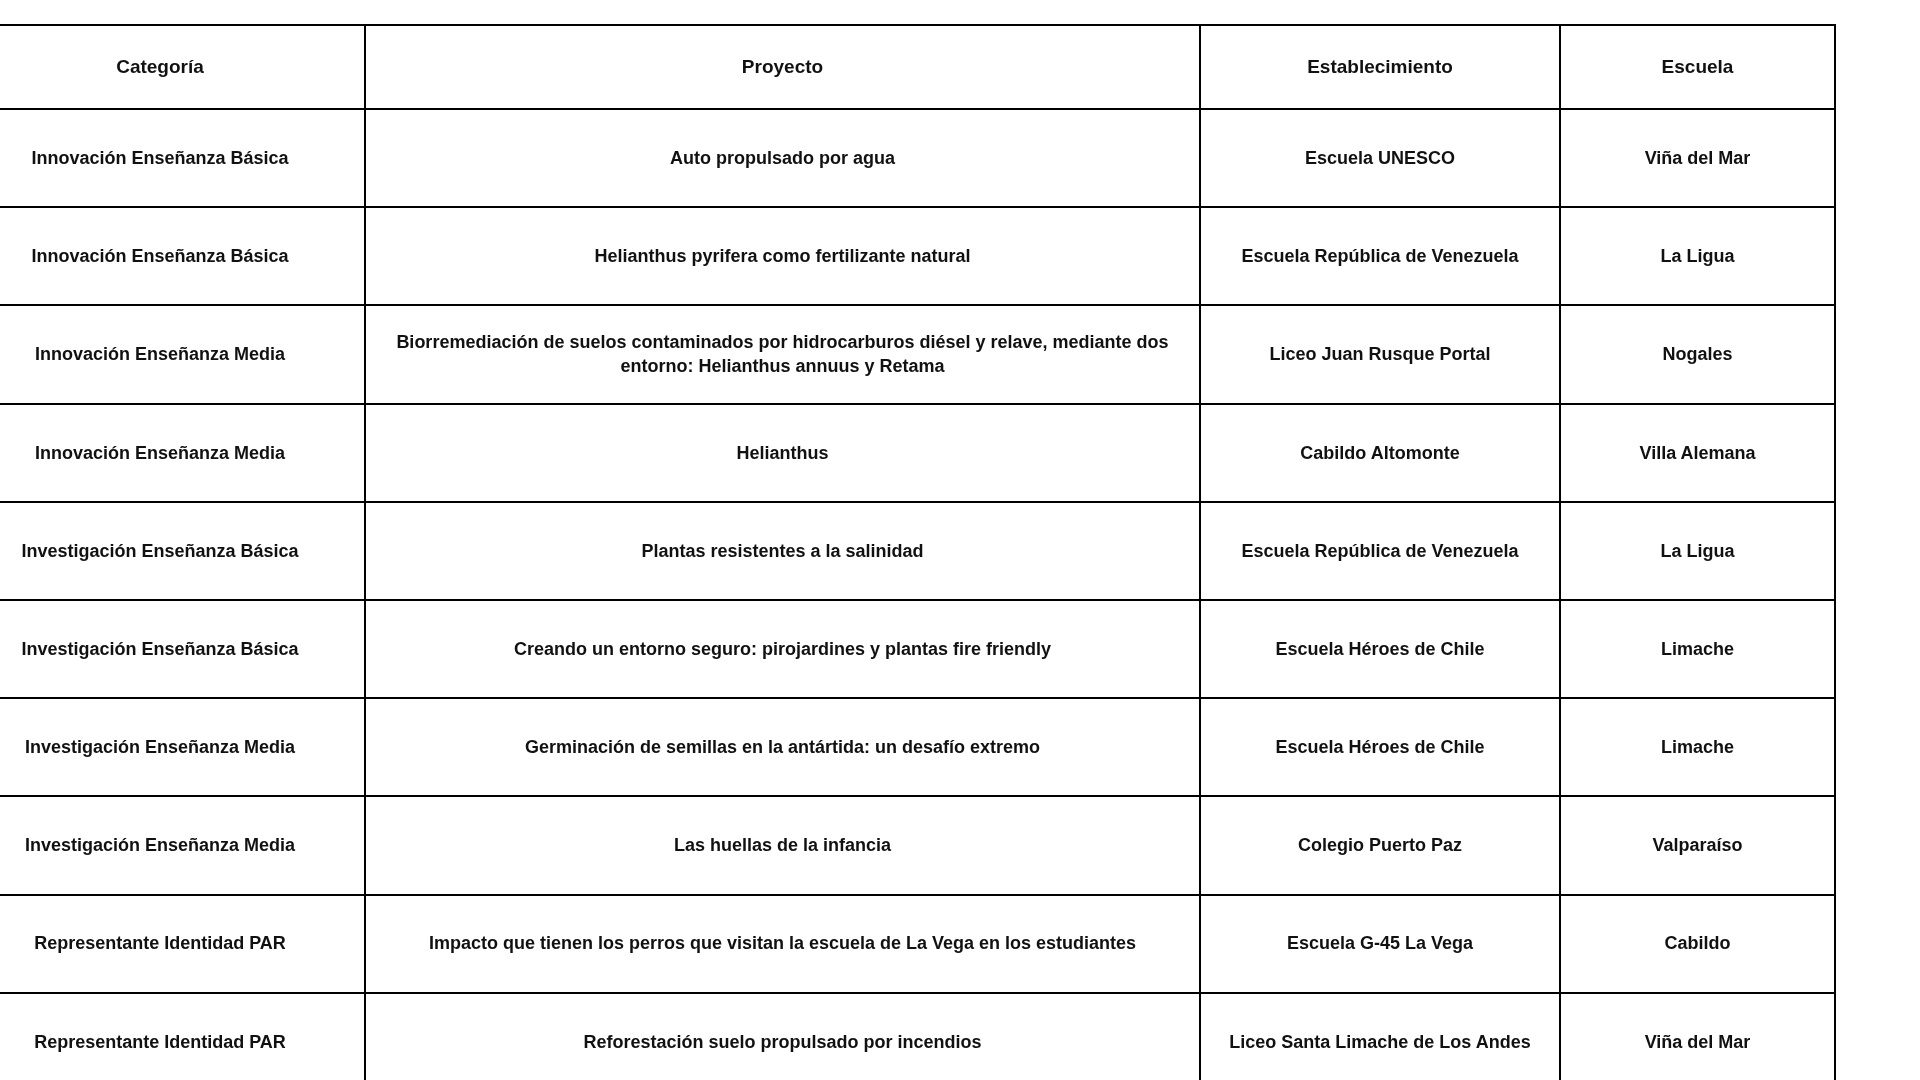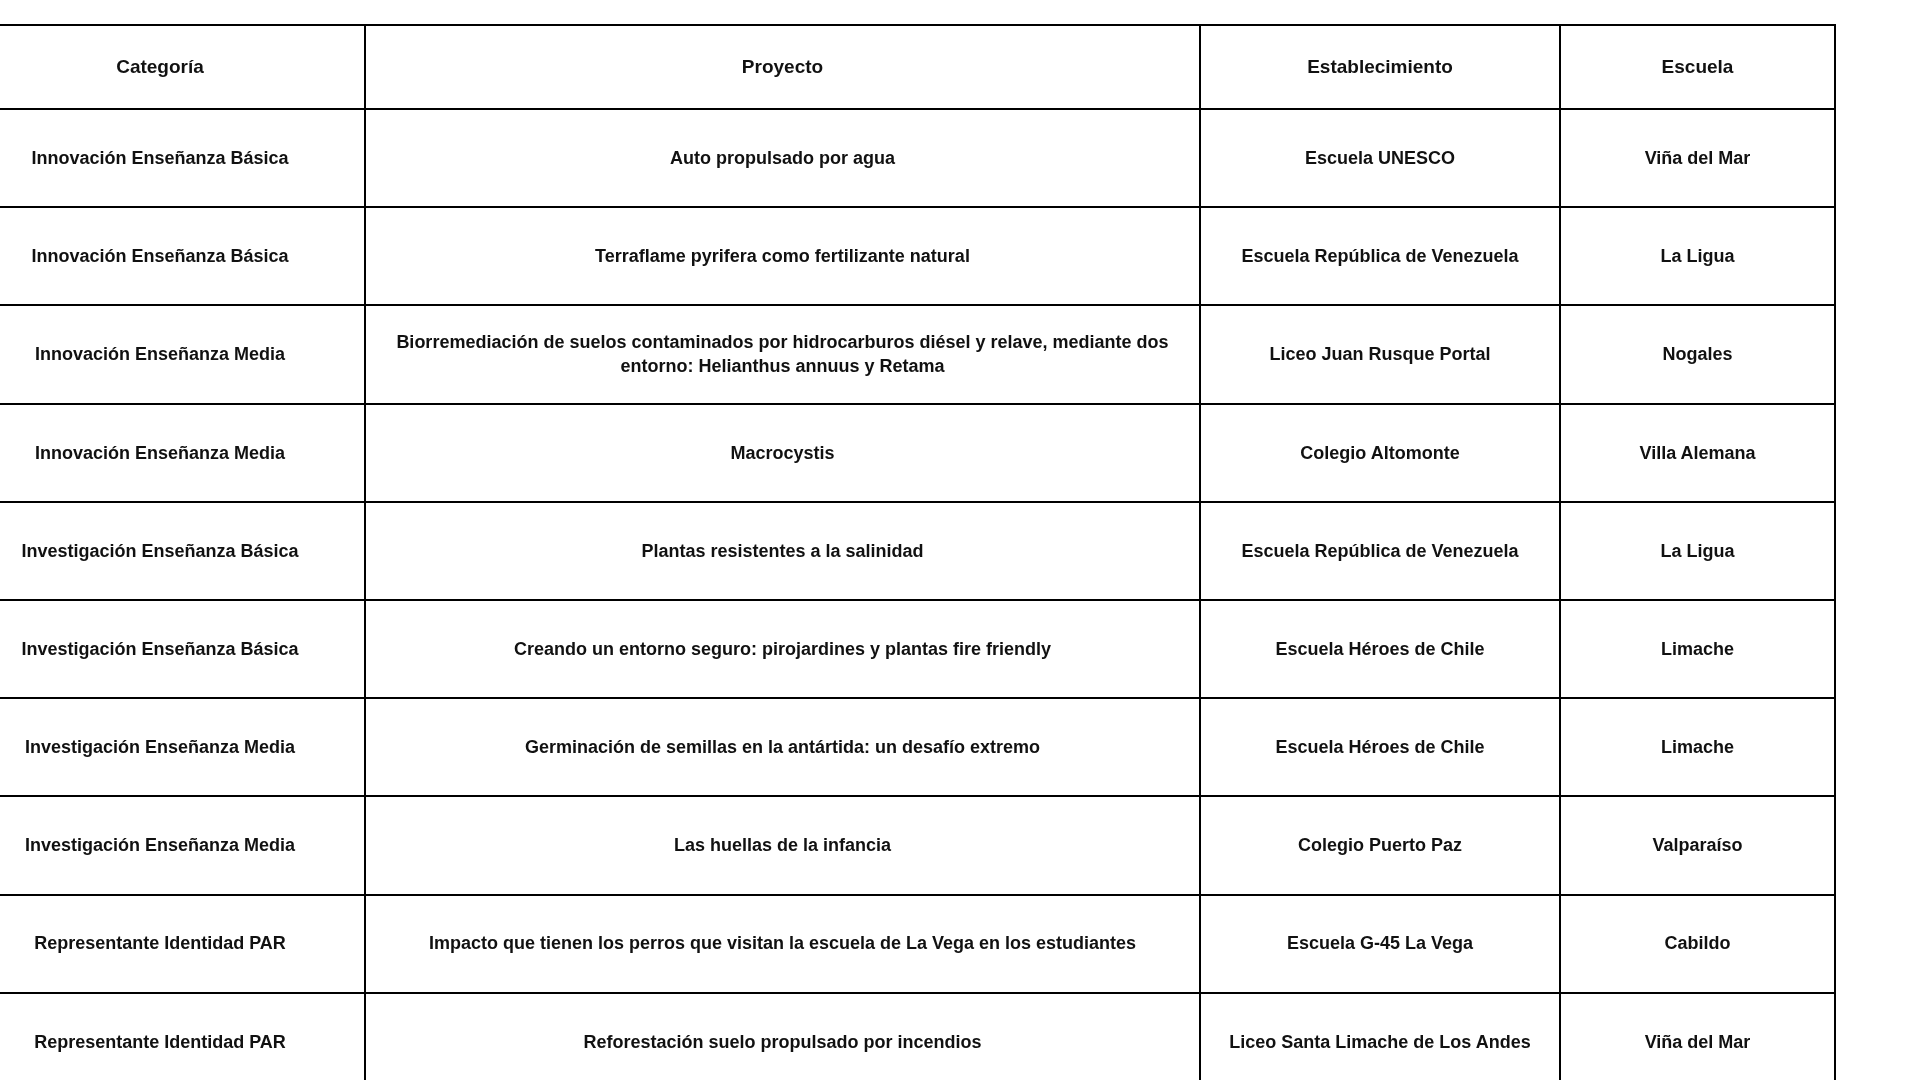--- a/index.html
+++ b/index.html
@@ -74,34 +74,34 @@
     </thead>
     <tbody>
       <tr>
         <td>Innovación Enseñanza Básica</td>
         <td>Auto propulsado por agua</td>
         <td>Escuela UNESCO</td>
         <td>Viña del Mar</td>
       </tr>
       <tr>
         <td>Innovación Enseñanza Básica</td>
-        <td>Terraflame pyrifera como fertilizante natural</td>
+        <td>Helianthus pyrifera como fertilizante natural</td>
         <td>Escuela República de Venezuela</td>
         <td>La Ligua</td>
       </tr>
       <tr>
         <td>Innovación Enseñanza Media</td>
         <td>Biorremediación de suelos contaminados por hidrocarburos diésel y relave, mediante dos entorno: Helianthus annuus y Retama</td>
         <td>Liceo Juan Rusque Portal</td>
         <td>Nogales</td>
       </tr>
       <tr>
         <td>Innovación Enseñanza Media</td>
-        <td>Macrocystis</td>
-        <td>Colegio Altomonte</td>
+        <td>Helianthus</td>
+        <td>Cabildo Altomonte</td>
         <td>Villa Alemana</td>
       </tr>
       <tr>
         <td>Investigación Enseñanza Básica</td>
         <td>Plantas resistentes a la salinidad</td>
         <td>Escuela República de Venezuela</td>
         <td>La Ligua</td>
       </tr>
       <tr>
         <td>Investigación Enseñanza Básica</td>

